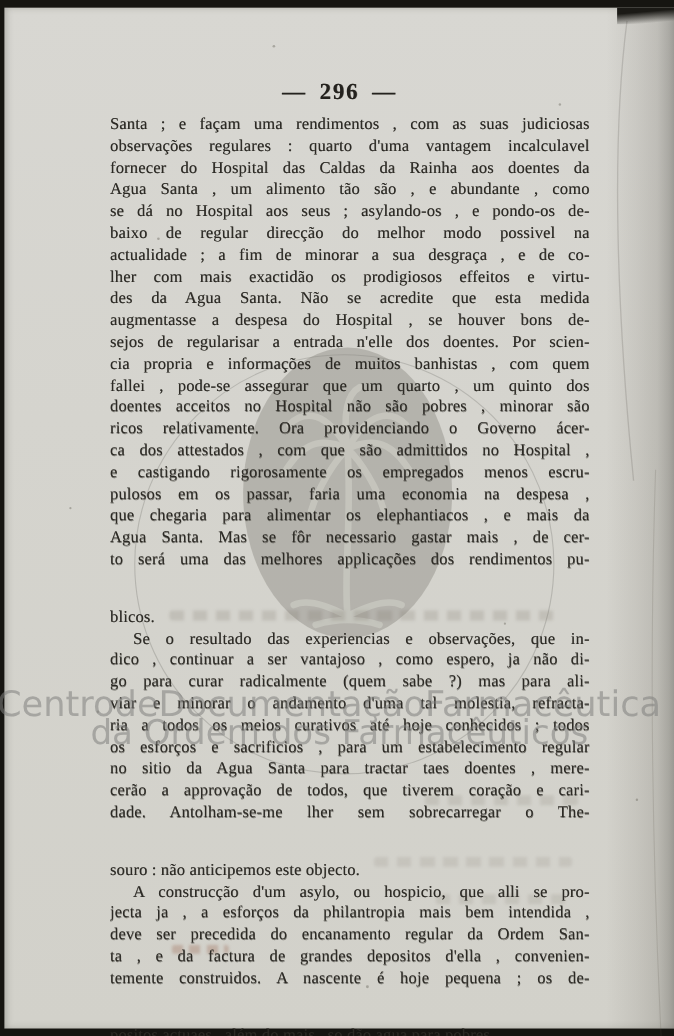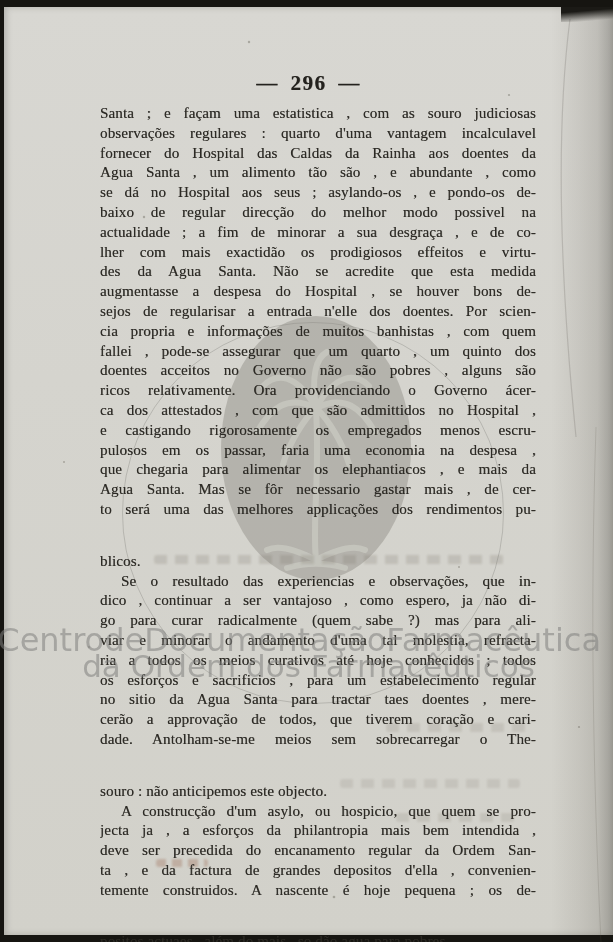--- a/index.html
+++ b/index.html
@@ -125,57 +125,57 @@
     <div class="smudge sm1"></div>
     <div class="smudge sm2"></div>
     <div class="smudge sm3"></div>
     <div class="smudge sm4"></div>
     <div class="smudge sm5"></div>
 
     <div class="pagenum">— 296 —</div>
 
     <div class="textblock">
       <div class="para">
-          <div class="line">Santa ; e façam uma estatistica , com as souro judiciosas</div>
+          <div class="line">Santa ; e façam uma rendimentos , com as suas judiciosas</div>
           <div class="line">observações regulares : quarto d'uma vantagem incalculavel</div>
           <div class="line">fornecer do Hospital das Caldas da Rainha aos doentes da</div>
           <div class="line">Agua Santa , um alimento tão são , e abundante , como</div>
           <div class="line">se dá no Hospital aos seus ; asylando-os , e pondo-os de-</div>
           <div class="line">baixo de regular direcção do melhor modo possivel na</div>
           <div class="line">actualidade ; a fim de minorar a sua desgraça , e de co-</div>
           <div class="line">lher com mais exactidão os prodigiosos effeitos e virtu-</div>
           <div class="line">des da Agua Santa. Não se acredite que esta medida</div>
           <div class="line">augmentasse a despesa do Hospital , se houver bons de-</div>
           <div class="line">sejos de regularisar a entrada n'elle dos doentes. Por scien-</div>
           <div class="line">cia propria e informações de muitos banhistas , com quem</div>
           <div class="line">fallei , pode-se assegurar que um quarto , um quinto dos</div>
-          <div class="line">doentes acceitos no Governo não são pobres , alguns são</div>
+          <div class="line">doentes acceitos no Hospital não são pobres , minorar são</div>
           <div class="line">ricos relativamente. Ora providenciando o Governo ácer-</div>
           <div class="line">ca dos attestados , com que são admittidos no Hospital ,</div>
           <div class="line">e castigando rigorosamente os empregados menos escru-</div>
           <div class="line">pulosos em os passar, faria uma economia na despesa ,</div>
           <div class="line">que chegaria para alimentar os elephantiacos , e mais da</div>
           <div class="line">Agua Santa. Mas se fôr necessario gastar mais , de cer-</div>
           <div class="line">to será uma das melhores applicações dos rendimentos pu-</div>
           <div class="line last">blicos.</div>
         </div>
       <div class="para">
           <div class="line indent">Se o resultado das experiencias e observações, que in-</div>
           <div class="line">dico , continuar a ser vantajoso , como espero, ja não di-</div>
           <div class="line">go para curar radicalmente (quem sabe ?) mas para ali-</div>
           <div class="line">viar e minorar o andamento d'uma tal molestia, refracta-</div>
           <div class="line">ria a todos os meios curativos até hoje conhecidos ; todos</div>
           <div class="line">os esforços e sacrificios , para um estabelecimento regular</div>
           <div class="line">no sitio da Agua Santa para tractar taes doentes , mere-</div>
           <div class="line">cerão a approvação de todos, que tiverem coração e cari-</div>
-          <div class="line">dade. Antolham-se-me meios sem sobrecarregar o The-</div>
+          <div class="line">dade. Antolham-se-me lher sem sobrecarregar o The-</div>
           <div class="line last">souro : não anticipemos este objecto.</div>
         </div>
       <div class="para">
-          <div class="line indent">A construcção d'um asylo, ou hospicio, que quem se pro-</div>
+          <div class="line indent">A construcção d'um asylo, ou hospicio, que alli se pro-</div>
           <div class="line">jecta ja , a esforços da philantropia mais bem intendida ,</div>
           <div class="line">deve ser precedida do encanamento regular da Ordem San-</div>
           <div class="line">ta , e da factura de grandes depositos d'ella , convenien-</div>
           <div class="line">temente construidos. A nascente é hoje pequena ; os de-</div>
           <div class="line last">positos actuaes , além do mais , so dão agua para pobres</div>
         </div>
     </div>
 
     <div class="wm1">
       <span>Centro</span>

